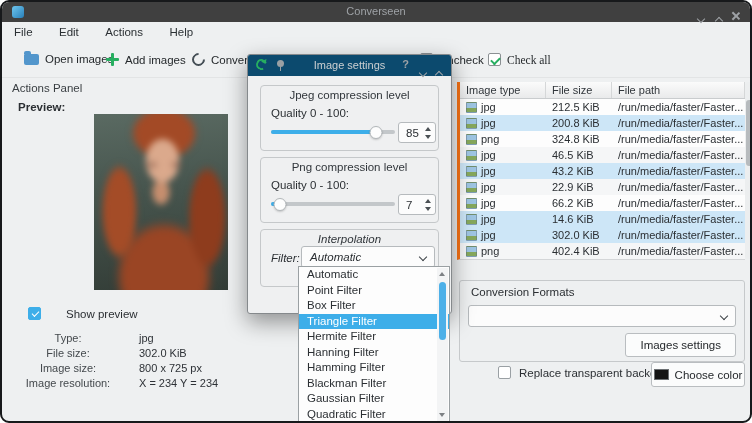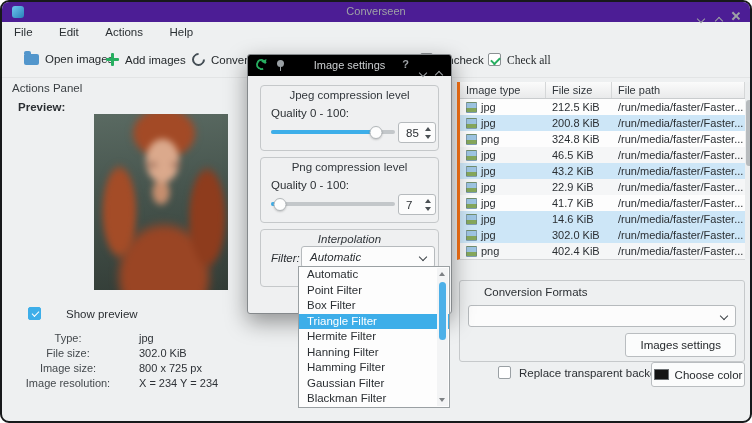--- a/index.html
+++ b/index.html
@@ -1,20 +1,20 @@
 <!DOCTYPE html>
 <html><head>
 <meta charset="utf-8">
 <style>
   html,body{margin:0;padding:0;background:#ffffff;font-family:"Liberation Sans","DejaVu Sans",sans-serif;}
   *{box-sizing:border-box;}
   .window{position:relative;width:752px;height:423px;background:#eef0f1;border:2px solid #17191b;border-radius:9px;overflow:hidden;}
 
   
-  .titlebar{position:absolute;left:0;top:0;right:0;height:20px;background:#4c1d95;}
+  .titlebar{position:absolute;left:0;top:0;right:0;height:20px;background:#404040;}
   .win-title{position:absolute;left:0;right:0;top:3px;text-align:center;font-size:11px;color:#9ea2a6;}
   .app-icon{position:absolute;left:10px;top:4px;width:12px;height:12px;border-radius:3px;background:linear-gradient(135deg,#6ec6ef,#2980b9);}
   .win-btn{position:absolute;top:6px;color:#9ea2a6;cursor:default;}
   .chev{display:inline-block;width:6px;height:6px;border-right:1.6px solid currentColor;border-bottom:1.6px solid currentColor;}
   .chev.down{transform:rotate(45deg);}
   .chev.up{transform:rotate(-135deg);}
   .x-icon{position:relative;display:inline-block;width:10px;height:10px;}
   .x-icon::before,.x-icon::after{content:'';position:absolute;left:4.5px;top:0;width:1.5px;height:10px;background:currentColor;}
   .x-icon::before{transform:rotate(45deg);}
   .x-icon::after{transform:rotate(-45deg);}
@@ -69,34 +69,34 @@
   .filerow{display:flex;height:16px;font-size:11px;color:#2b2f33;line-height:16px;background:#fdfdfd;}
   .filerow.odd{background:#f5f6f7;}
   .filerow.selected{background:#cde6f7;}
   .filerow .cell{padding-left:6px;display:flex;align-items:center;gap:4px;}
   .mini-img{width:11px;height:11px;border-radius:1px;border:1px solid rgba(90,110,130,.45);background:linear-gradient(180deg,#9ec5e2 0 55%,#86a85c 55% 100%);flex:0 0 auto;}
   .tsb{position:absolute;left:743px;top:80px;width:8px;height:177px;background:#eceeef;border-radius:4px;}
   .tsb .thumb{position:absolute;left:1px;top:18px;width:6px;height:66px;background:#b7bbbe;border-radius:3px;}
 
   
   .out-grp{position:absolute;left:457px;top:278px;width:286px;height:82px;border:1px solid #c6c9cb;border-radius:3px;}
-  .out-title{position:absolute;left:24px;top:5px;font-size:11.5px;color:#2b2f33;}
+  .out-title{position:absolute;left:11px;top:5px;font-size:11.5px;color:#2b2f33;}
   .combo{position:absolute;background:#fcfcfc;border:1px solid #b6babd;border-radius:3px;}
   .combo .ctext{position:absolute;left:8px;top:50%;transform:translateY(-50%);font-size:11.5px;color:#2b2f33;white-space:nowrap;}
   .combo .cchev{position:absolute;right:8px;top:7px;color:#3c4247;}
   .fmt-combo{left:8px;top:24px;right:8px;height:22px;}
   .btn{position:absolute;display:flex;align-items:center;justify-content:center;gap:6px;background:#fbfcfc;border:1px solid #b9bdc0;border-radius:3px;font-size:11.5px;color:#25292c;}
   .img-settings-btn{right:8px;top:52px;height:24px;padding:4px 14px;}
   .transp-row{position:absolute;left:496px;top:364px;display:flex;align-items:center;gap:8px;font-size:11.5px;color:#2b2f33;}
   .choose-color-btn{left:649px;top:360px;width:94px;height:25px;}
   .swatch{width:15px;height:11px;background:#141414;border:1px solid #6b6f72;flex:0 0 auto;}
 
   
   .dialog{position:absolute;left:245px;top:52px;width:205px;height:260px;background:#eff0f1;border:1px solid #85898c;border-radius:3px;box-shadow:0 8px 22px rgba(0,0,0,.40);z-index:30;}
-  .dlg-titlebar{position:absolute;left:0;top:0;right:0;height:21px;background:#000000;border-radius:2px 2px 0 0;}
+  .dlg-titlebar{position:absolute;left:0;top:0;right:0;height:21px;background:#0c4a6e;border-radius:2px 2px 0 0;}
   .dlg-title{position:absolute;left:0;right:0;top:4px;text-align:center;font-size:11px;color:#cdd0d2;}
   .refresh-icon{position:absolute;left:8px;top:4px;width:11px;height:11px;border:2px solid #27ae60;border-radius:50%;border-right-color:transparent;transform:rotate(25deg);}
   .refresh-icon::after{content:'';position:absolute;right:-3px;top:-2px;border:3px solid transparent;border-left:4px solid #27ae60;transform:rotate(40deg);}
   .pin-icon{position:absolute;left:29px;top:5px;width:7px;height:7px;background:#9aa0a4;border-radius:50%;}
   .pin-icon::after{content:'';position:absolute;left:2.6px;top:7px;width:1.6px;height:4px;background:#9aa0a4;}
   .dlg-btn{position:absolute;color:#9ea2a6;}
   .help-q{top:3px;right:42px;font-size:11px;font-weight:bold;}
   .grp{position:absolute;left:12px;width:179px;border:1px solid #c5c8ca;border-radius:4px;}
   .g-title{position:absolute;left:0;right:0;top:3px;text-align:center;font-size:11.5px;color:#31363b;}
   .q-label{position:absolute;left:10px;top:21px;font-size:11.5px;color:#2b2f33;}
@@ -255,21 +255,21 @@
           </span>
           <span class="cell c-size">22.9 KiB</span>
           <span class="cell c-path">/run/media/faster/Faster...</span>
         </div>
 
         <div class="filerow">
           <span class="cell c-type">
             <span class="mini-img"></span>
             <span>jpg</span>
           </span>
-          <span class="cell c-size">41.7 KiB</span>
+          <span class="cell c-size">66.2 KiB</span>
           <span class="cell c-path">/run/media/faster/Faster...</span>
         </div>
 
         <div class="filerow selected odd">
           <span class="cell c-type">
             <span class="mini-img"></span>
             <span>jpg</span>
           </span>
           <span class="cell c-size">14.6 KiB</span>
           <span class="cell c-path">/run/media/faster/Faster...</span>
@@ -380,24 +380,25 @@
       <div class="popup-item">Box Filter</div>
 
       <div class="popup-item selected odd">Triangle Filter</div>
 
       <div class="popup-item">Hermite Filter</div>
 
       <div class="popup-item odd">Hanning Filter</div>
 
       <div class="popup-item">Hamming Filter</div>
 
+      <div class="popup-item odd">Blackman Filter</div>
+
       <div class="popup-item">Gaussian Filter</div>
 
-      <div class="popup-item odd">Blackman Filter</div>
-
+      <div class="popup-item odd">Quadratic Filter</div>
     <div class="psb">
       <span class="tri-up"></span>
       <div class="thumb"></div>
       <span class="tri-down"></span>
     </div>
     </div>
 
 </div>
 
 </body></html>

